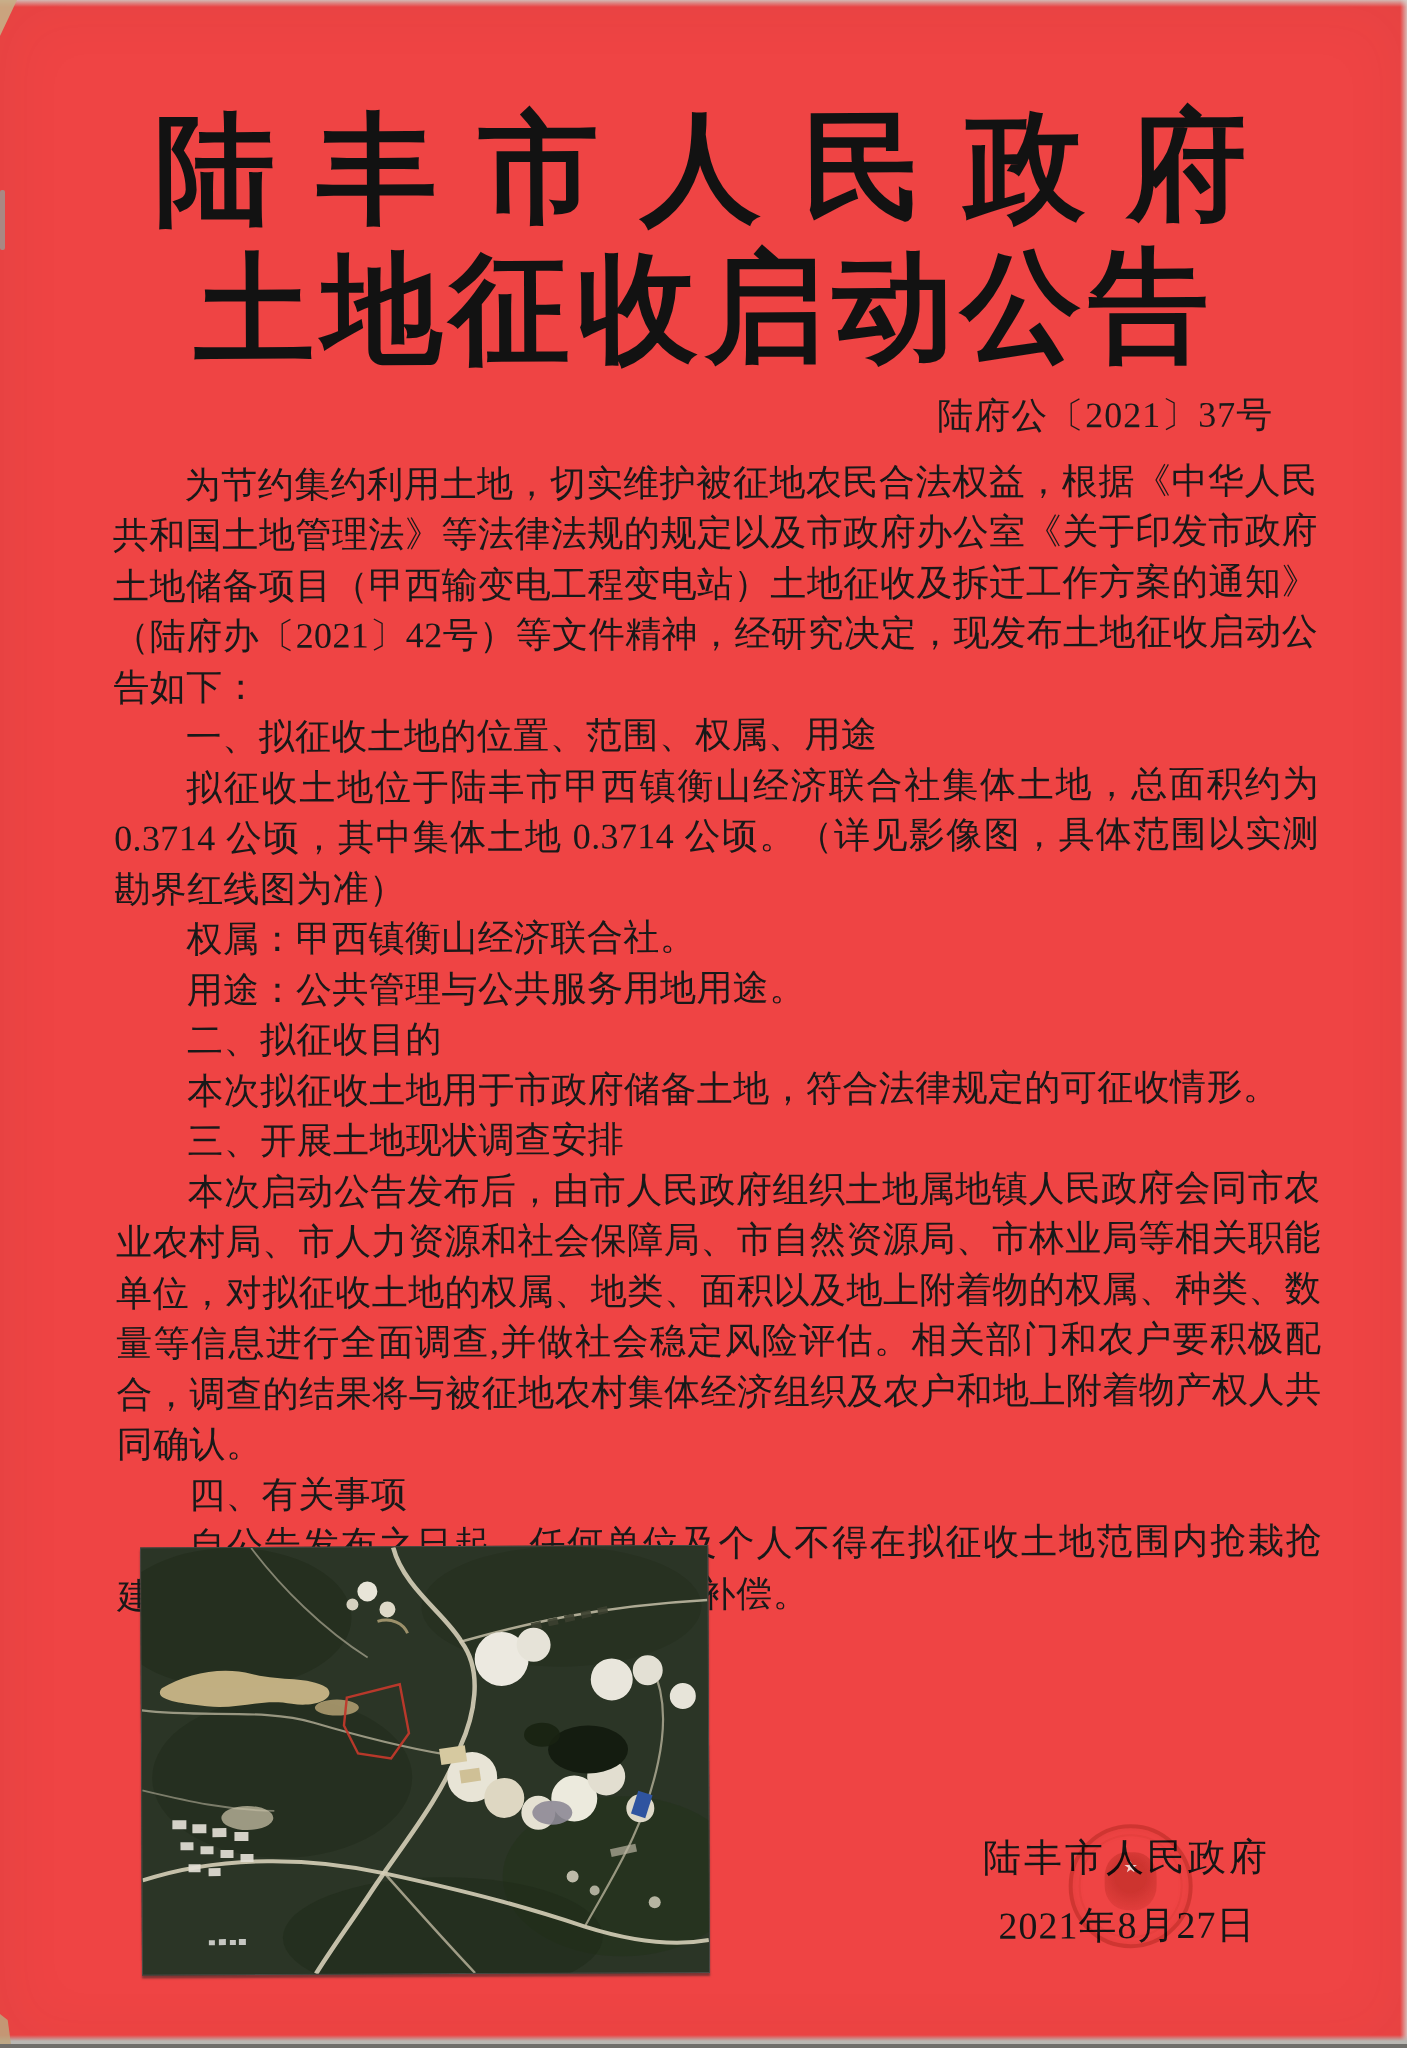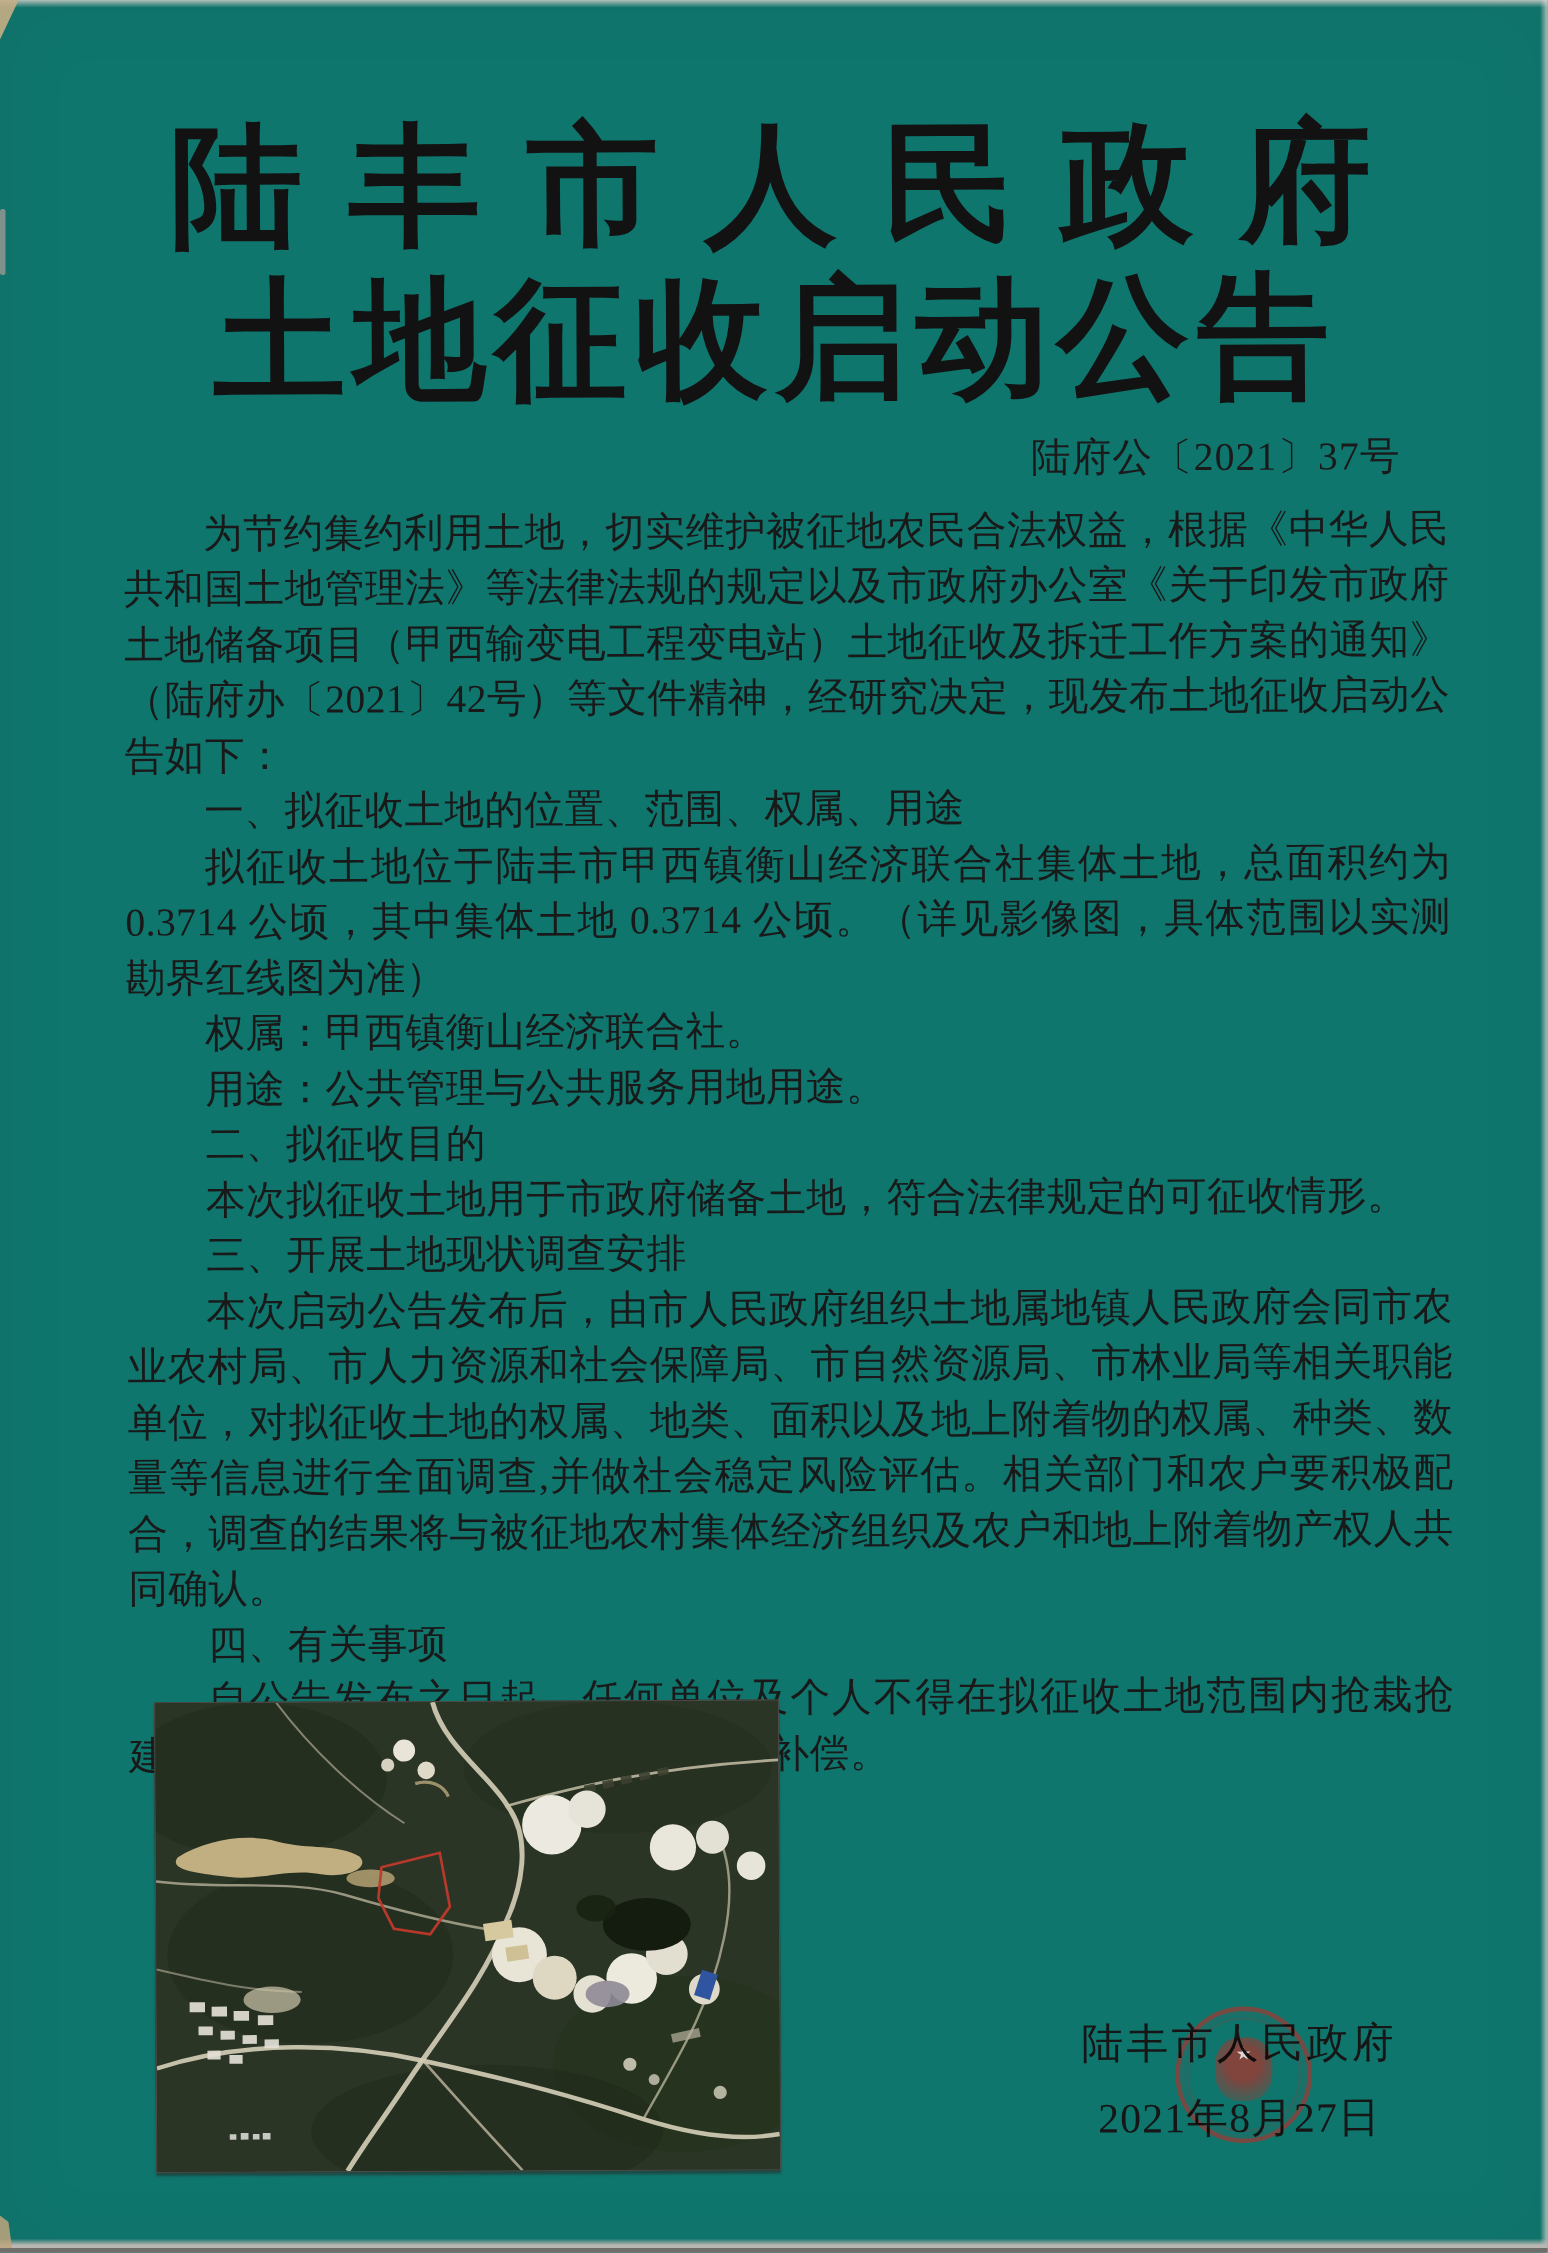--- a/index.html
+++ b/index.html
@@ -2,21 +2,21 @@
 <html lang="zh"><head>
 <meta charset="utf-8">
 <style>
   html,body{margin:0;padding:0;}
   body{
     width:1407px;height:2048px;position:relative;overflow:hidden;
     background:#e9e7e3;
     font-family:"Liberation Serif","DejaVu Serif",serif;
   }
   .paper{
-    position:absolute;inset:0;background:#0f766e;
+    position:absolute;inset:0;background:#ef4444;
     box-shadow:inset 0 0 70px rgba(60,55,45,.07);
   }
   
   .edge-top{position:absolute;left:0;top:0;width:100%;height:7px;
     background:linear-gradient(to bottom,#cfcdc7,rgba(250,249,246,0));opacity:.85;}
   .corner-tl{position:absolute;left:0;top:0;width:17px;height:36px;background:#c6ae85;
     clip-path:polygon(0 0,100% 0,55% 45%,0 100%);opacity:.9;}
   .edge-left-mark{position:absolute;left:0;top:190px;width:5px;height:60px;background:#9a9894;border-radius:2px;opacity:.8;}
   .edge-right{position:absolute;right:0;top:0;width:7px;height:100%;
     background:linear-gradient(to left,#d7d5d0,rgba(250,249,246,0));opacity:.8;}

